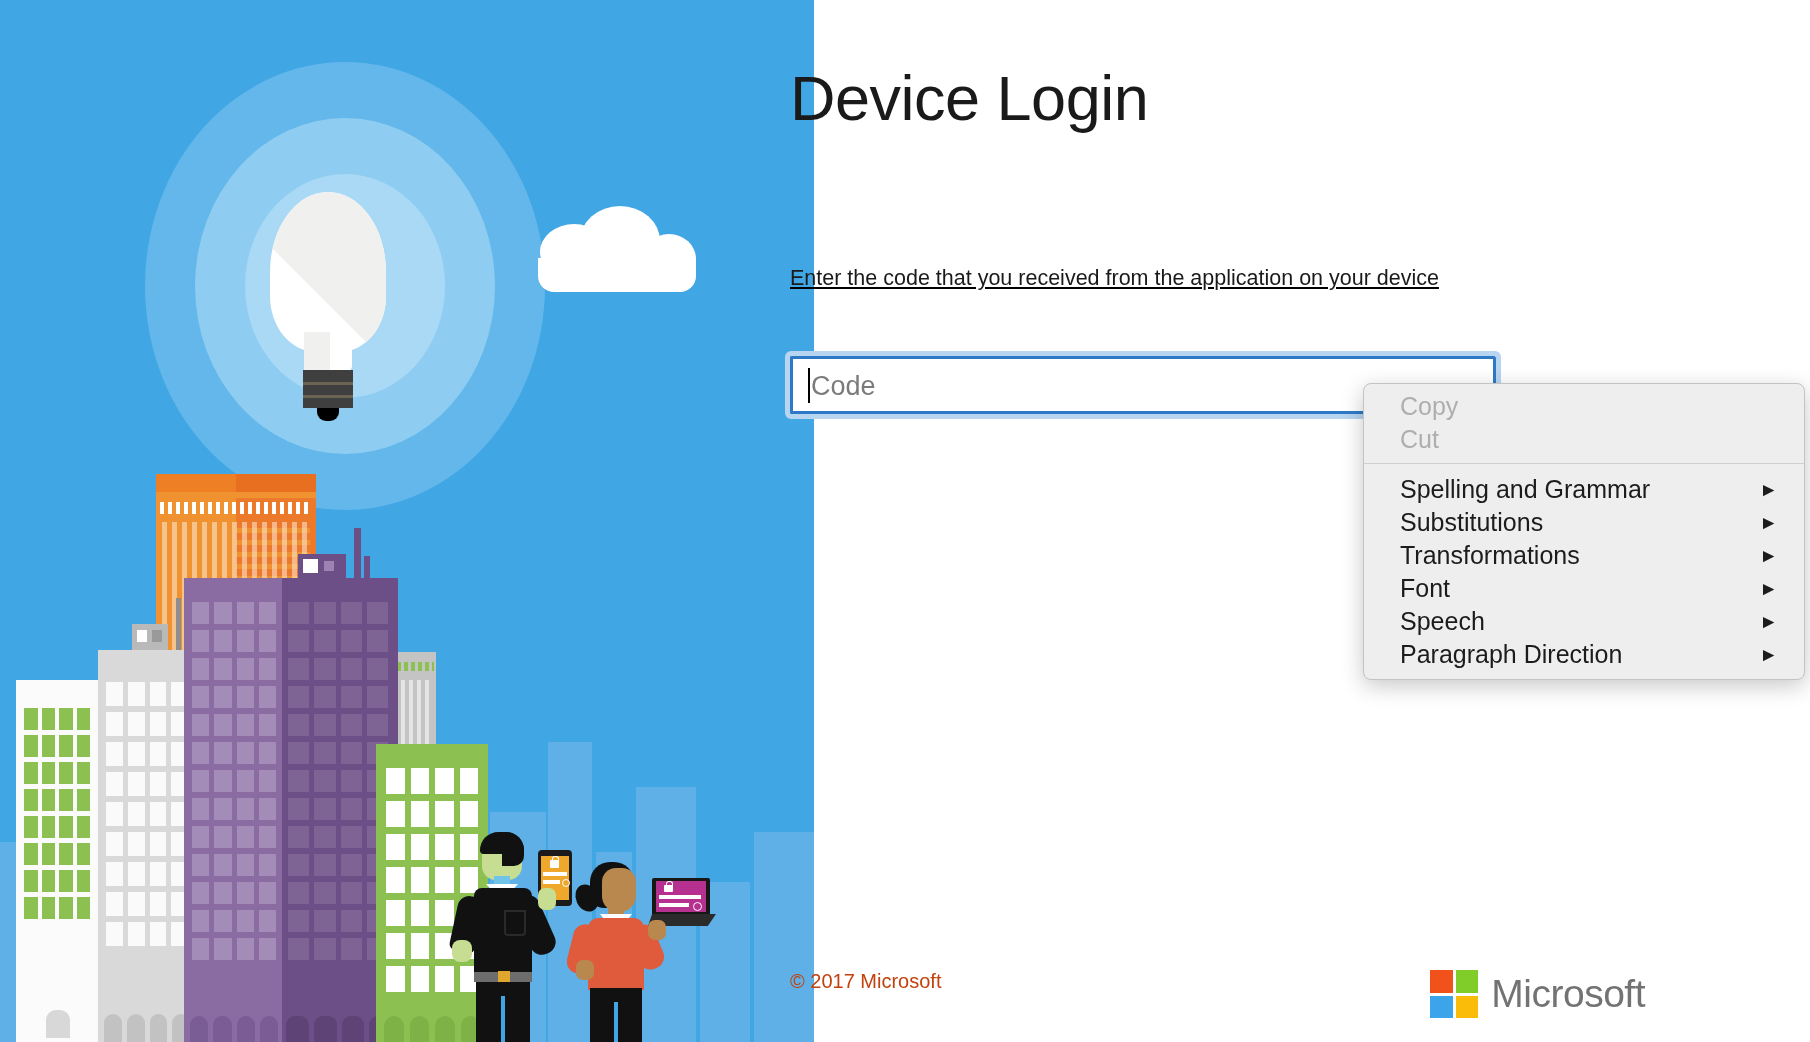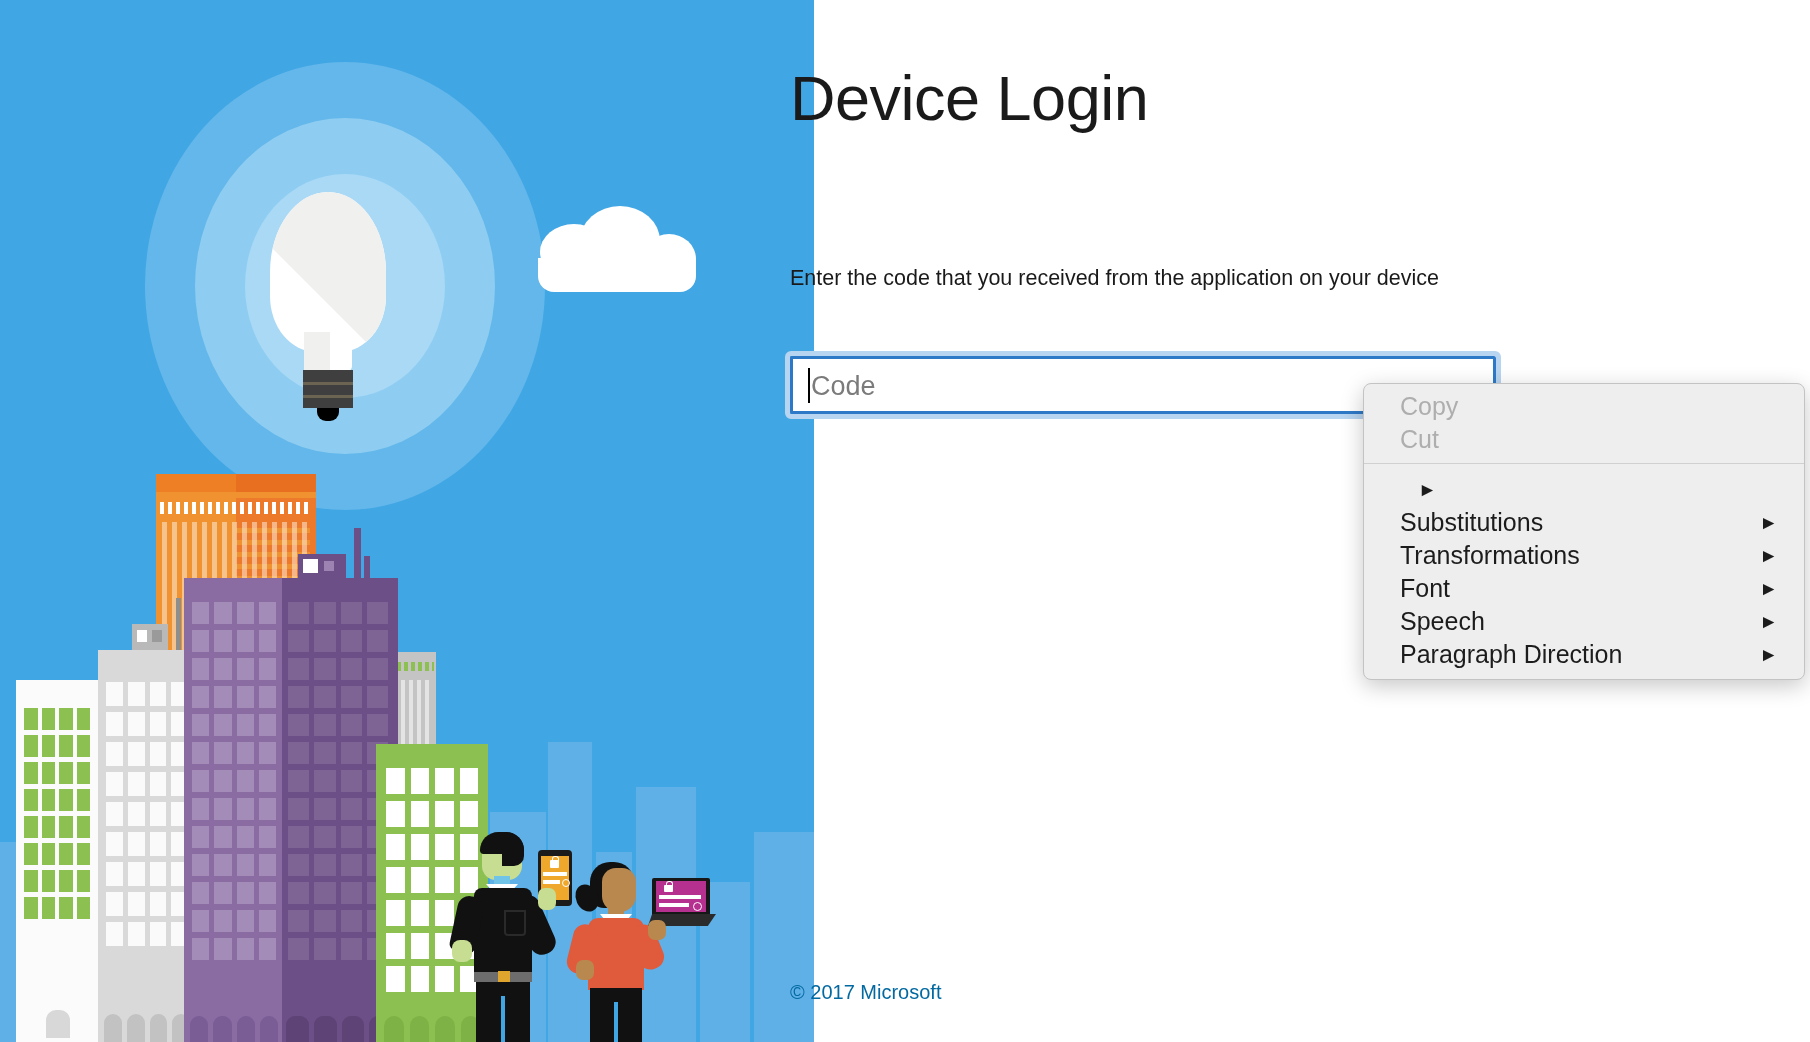--- a/index.html
+++ b/index.html
@@ -338,22 +338,22 @@
 
   
   #footer {
     position: absolute;
     left: 0;
     bottom: 38px;
     width: 760px;
   }
   #copyright {
     font-size: 20px;
-    color: #0369a1;
-    margin: 0 0 12px 0;
+    color: #c2410c;
+    margin: 0 0 23px 0;
   }
   #footer-links { display: flex; gap: 26px; }
   #footer-links a {
     font-size: 20px;
     color: #2b7de0;
     text-decoration: none;
     font-weight: 600;
   }
   #ms-logo {
     position: absolute;
@@ -785,48 +785,58 @@
     </div>
   </div>
 
   <div id="content-panel">
 
     <div style="position:absolute; left:0; top:12px; width:100%; height:100%;">
       <div style="position:absolute; left:0; top:0; padding-left:0;">
         <h1 id="page-title" style="left:-24px;">Device Login</h1>
       </div>
 
-      <div id="form-area" style="left:-24px;">
+      <div id="form-area" style="left:-24px;text-decoration:underline;">
         <p id="instruction-text">Enter the code that you received from the application on your device</p>
 
         <div id="code-input-wrap">
           <div id="focus-ring"></div>
           <input id="code-input" type="text" placeholder="Code" style="">
           <div id="fake-caret"></div>
         </div>
       </div>
 
       <div id="footer" style="left:-24px;">
         <p id="copyright">© 2017 Microsoft</p>
       </div>
 
+      <div id="ms-logo">
+        <div id="ms-squares">
+          <span style="background:#f1511b"></span>
+          <span style="background:#80cc28"></span>
+          <span style="background:#3ba4eb"></span>
+          <span style="background:#fbbc09"></span>
+        </div>
+        <div id="ms-wordmark">Microsoft</div>
+      </div>
     </div>
   </div>
 
   <div id="context-menu">
     <div class="menu-item disabled">
       <span>Copy</span>
     </div>
     <div class="menu-item disabled">
       <span>Cut</span>
     </div>
 
     <div class="menu-sep"></div>
 
     <div class="menu-item">
+      <span>Spelling and Grammar</span>
       <span class="menu-arrow">►</span>
     </div>
     <div class="menu-item">
       <span>Substitutions</span>
       <span class="menu-arrow">►</span>
     </div>
     <div class="menu-item">
       <span>Transformations</span>
       <span class="menu-arrow">►</span>
     </div>

